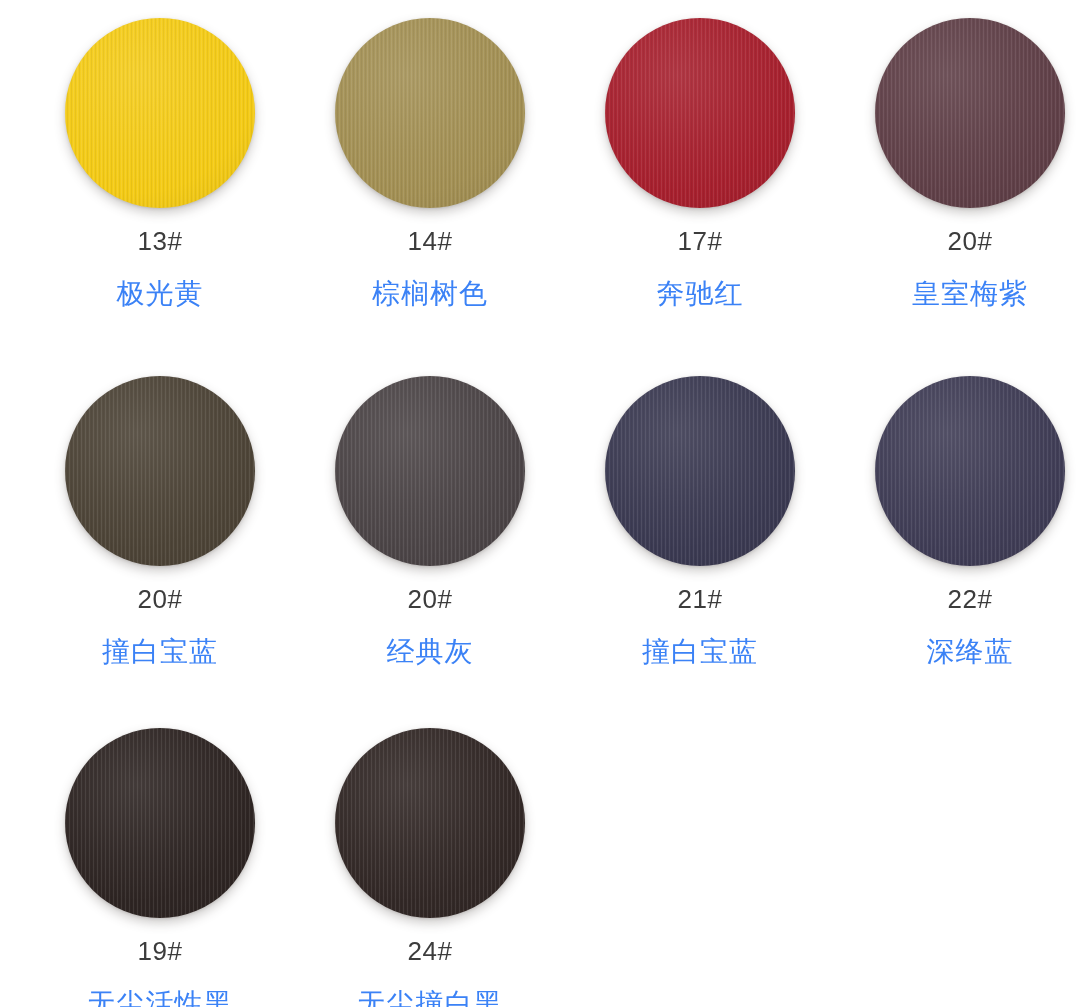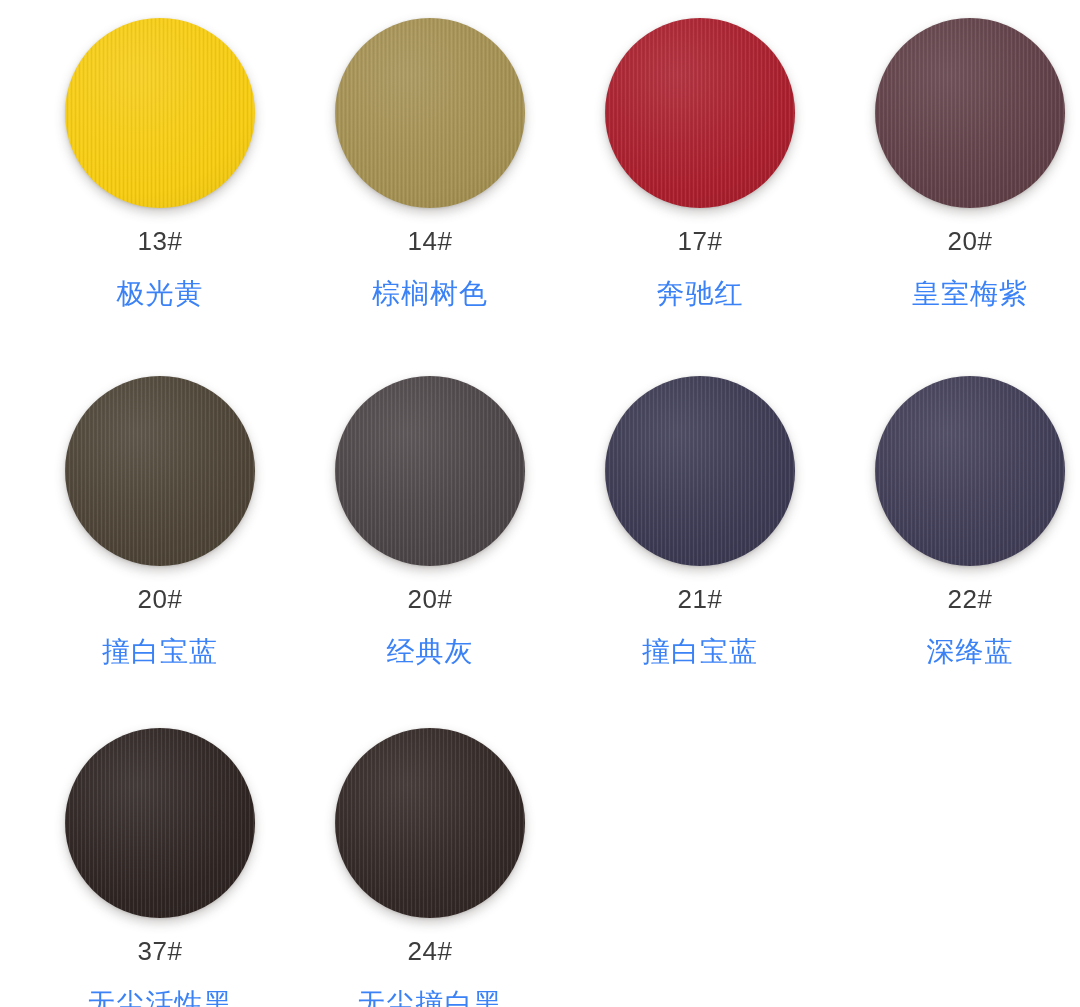--- a/index.html
+++ b/index.html
@@ -153,21 +153,21 @@
   </div>
 
   <div class="swatch-cell">
     <div class="swatch-disc" style="background-color: rgb(64, 61, 86);"></div>
     <div class="swatch-code">22#</div>
     <div class="swatch-name">深绛蓝</div>
   </div>
 
   <div class="swatch-cell">
     <div class="swatch-disc" style="background-color: rgb(46, 37, 35);"></div>
-    <div class="swatch-code">37#</div>
+    <div class="swatch-code">19#</div>
     <div class="swatch-name">无尘活性黑</div>
   </div>
 
   <div class="swatch-cell">
     <div class="swatch-disc" style="background-color: rgb(50, 40, 38);"></div>
     <div class="swatch-code">24#</div>
     <div class="swatch-name">无尘撞白黑</div>
   </div>
 
 </div>

